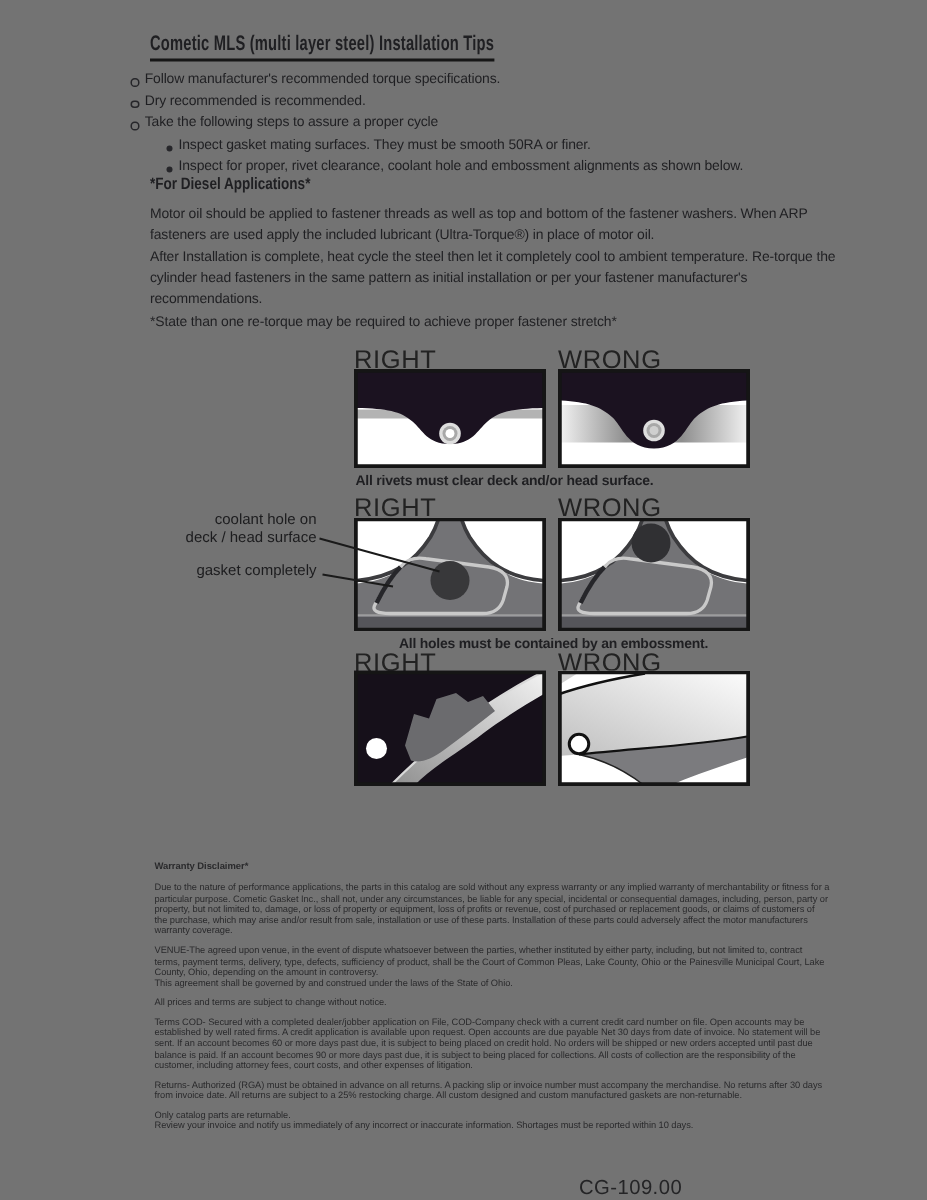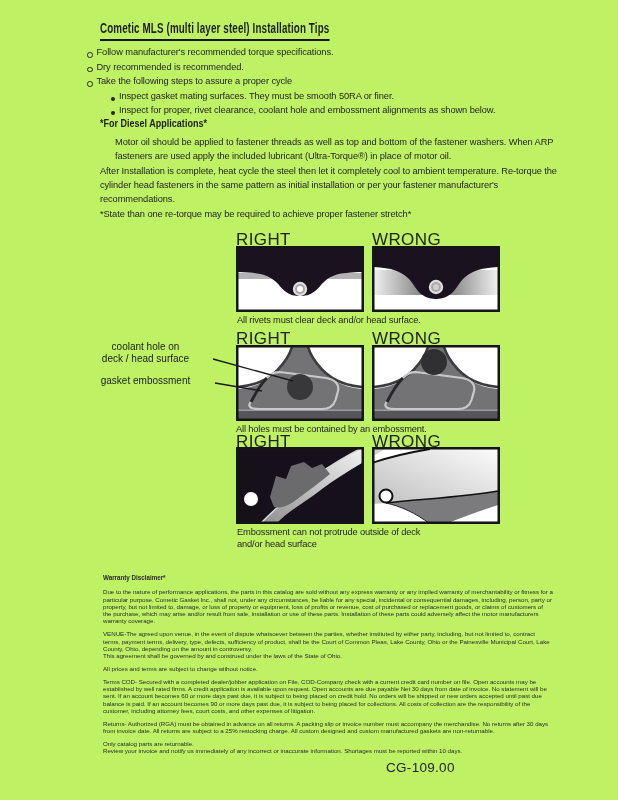--- a/index.html
+++ b/index.html
@@ -1,17 +1,17 @@
 <!DOCTYPE html>
 <html><head>
 <meta charset="utf-8">
 <style>
   html,body{margin:0;padding:0;background:#fff;}
   #page{
-    position:relative;width:618px;height:800px;background:#bef264;overflow:hidden;
+    position:relative;width:618px;height:800px;background:#737373;overflow:hidden;
     font-family:"Liberation Sans","DejaVu Sans",sans-serif;color:#1f1f22;
   }
   .abs{position:absolute;}
   
   .title{
     left:100px;top:20px;font-size:14px;font-weight:bold;white-space:nowrap;
     transform:scaleX(0.70);transform-origin:0 0;
     border-bottom:2px solid #161616;padding-bottom:3px;letter-spacing:0.2px;
   }
   
@@ -19,30 +19,30 @@
   .brow{display:flex;align-items:center;line-height:14.5px;}
   .brow.sub{padding-left:24px;}
   .bdot{flex:0 0 auto;width:3.5px;height:3.5px;border:1px solid #26262a;border-radius:50%;margin:5px 4px 0 0;}
   .bdot.filled{background:#26262a;width:4px;height:4px;border:none;margin-top:5.5px;}
   
   .dheading{left:100px;top:117px;font-size:11px;font-weight:bold;white-space:nowrap;
     transform:scaleX(0.82);transform-origin:0 0;}
   .para{left:100px;width:458px;font-size:9.3px;line-height:14.2px;letter-spacing:-0.1px;}
   
   .dglabel{width:128px;text-align:left;font-size:17px;letter-spacing:0.4px;color:#222;}
-  .caption{font-size:9.3px;font-weight:normal;letter-spacing:-0.15px;line-height:12.2px;white-space:pre-line;}
-  .caption.centered{width:266px;}
+  .caption{font-size:9.3px;font-weight:bold;letter-spacing:-0.15px;line-height:12.2px;white-space:pre-line;}
+  .caption.centered{width:266px;text-align:center;}
   .panel{width:128px;display:block;}
-  .sidelabel{width:131px;text-align:center;font-size:10px;line-height:11.5px;white-space:pre-line;color:#1c1c1e;}
+  .sidelabel{width:131px;text-align:right;font-size:10px;line-height:11.5px;white-space:pre-line;color:#1c1c1e;}
   
   .legal{left:103px;top:574px;width:450px;font-size:6.2px;line-height:7.3px;color:#2a2a2c;letter-spacing:-0.03px;}
   .legal h4{margin:0 0 7px 0;font-size:6.3px;}
   .legal p{margin:0 0 5.5px 0;}
   .legal p.no-gap-after{margin-bottom:0;}
-  .footer{left:386px;top:760px;font-size:13.5px;color:#242426;letter-spacing:0.3px;}
+  .footer{left:386px;top:784px;font-size:13.5px;color:#242426;letter-spacing:0.3px;}
   svg{display:block;}
   .overlay{left:0;top:0;pointer-events:none;}
 </style>
 </head>
 <body>
 
 <div id="page">
 
   <div class="abs title">Cometic MLS (multi layer steel) Installation Tips</div>
 
@@ -63,21 +63,21 @@
       <span class="bdot filled"></span>
       <span>Inspect gasket mating surfaces.  They must be smooth 50RA or finer.</span>
     </div>
     <div class="brow sub">
       <span class="bdot filled"></span>
       <span>Inspect for proper, rivet clearance, coolant hole and embossment alignments as shown below.</span>
     </div>
   </div>
 
   <div class="abs dheading">*For Diesel Applications*</div>
-  <div class="abs para" style="top:135px;margin-left:15px;">Motor oil should be applied to fastener threads as well as top and bottom of the fastener washers. When ARP fasteners are used apply the included lubricant (Ultra-Torque®) in place of motor oil.</div>
+  <div class="abs para" style="top:135px;">Motor oil should be applied to fastener threads as well as top and bottom of the fastener washers. When ARP fasteners are used apply the included lubricant (Ultra-Torque®) in place of motor oil.</div>
   <div class="abs para" style="top:164px;">After Installation is complete, heat cycle the steel then let it completely cool to ambient temperature. Re-torque the cylinder head fasteners in the same pattern as initial installation or per your fastener manufacturer's recommendations.</div>
   <div class="abs para" style="top:207px;">*State than one re-torque may be required to achieve proper fastener stretch*</div>
 
   <div class="abs dglabel" style="left:236px;top:230px;">RIGHT</div>
   <div class="abs dglabel" style="left:372px;top:230px;">WRONG</div>
 
   <div class="abs" style="left:236px;top:246px;">
     <svg class="panel" width="128" height="66" viewBox="0 0 128 66">
       <rect width="128" height="66" fill="#ffffff"></rect>
       <rect x="2" y="27" width="124" height="6" fill="#b3b3b3"></rect>
@@ -107,21 +107,21 @@
       <rect x="1.25" y="1.25" width="125.5" height="63.5" fill="none" stroke="#151515" stroke-width="2.5"></rect>
     </svg>
   </div>
   <div class="abs caption" style="left:237px;top:314px;">All rivets must clear deck and/or head surface.</div>
 
   <div class="abs dglabel" style="left:236px;top:329px;">RIGHT</div>
   <div class="abs dglabel" style="left:372px;top:329px;">WRONG</div>
 
   <div class="abs sidelabel" style="left:80px;top:341px;">coolant hole on
 deck / head surface</div>
-  <div class="abs sidelabel" style="left:80px;top:375px;">gasket embossment</div>
+  <div class="abs sidelabel" style="left:80px;top:375px;">gasket completely</div>
 
   <div class="abs" style="left:236px;top:345px;">
     <svg class="panel" width="128" height="76" viewBox="0 0 128 76">
       <rect width="128" height="76" fill="#ffffff"></rect>
       <path d="M2,44 C24,42 38,33 49,16 C52,11 54,6 55,2 H73 C74,6 76,11 79,16 C90,33 104,42 126,44 V74 H2 Z" fill="#737376"></path>
       <path d="M2,42 C26,40 40,30 51,13 C54,8 55,5 56,2" fill="none" stroke="#3c3c3f" stroke-width="2.5"></path>
       <path d="M126,42 C102,40 88,30 77,13 C74,8 73,5 72,2" fill="none" stroke="#3c3c3f" stroke-width="2.5"></path>
       <rect x="2" y="66" width="124" height="8" fill="#55555a"></rect>
       <line x1="2" y1="65.2" x2="126" y2="65.2" stroke="#9c9c9e" stroke-width="1.5"></line>
       <path d="M14,58 C20,47 27,37 32,32 C36,27.5 42,26.5 48,27.5 L90,33 C99,34.5 103.5,39 102,46 L99.5,55 C97.5,61 93,64 86,64 L24,64 C16,64 11.5,62.5 14,58 Z" fill="none" stroke="#c9c9c9" stroke-width="2.2"></path>
@@ -177,22 +177,20 @@
       <polygon points="0,0 16,0 0,10" fill="#cfcfcf"></polygon>
       <path d="M0,16 C20,9 40,5 58,2 L126,2 L126,44 C92,50 50,52 14,56 L0,57 Z" fill="url(#gw3)"></path>
       <path d="M14,56 C50,52 92,50 126,44 L126,58 C108,64 90,70 74,77 L58,77 C44,66 28,59 14,56 Z" fill="#7b7b7e"></path>
       <path d="M0,16 C20,9 40,5 58,2" fill="none" stroke="#111111" stroke-width="1.8"></path>
       <path d="M14,56 C50,52 92,50 126,44" fill="none" stroke="#111111" stroke-width="1.5"></path>
       <path d="M58,77 C44,66 28,59 14,56" fill="none" stroke="#222222" stroke-width="1"></path>
       <circle cx="14" cy="49" r="6.5" fill="#ffffff" stroke="#111111" stroke-width="2"></circle>
       <rect x="1.25" y="1.25" width="125.5" height="74.5" fill="none" stroke="#151515" stroke-width="2.5"></rect>
     </svg>
   </div>
-  <div class="abs caption" style="left:237px;top:526px;">Embossment can not protrude outside of deck
-and/or head surface</div>
 
   <svg class="abs overlay" width="618" height="800" viewBox="0 0 618 800">
     <line x1="213" y1="359" x2="293" y2="381" stroke="#1a1a1a" stroke-width="1.3"></line>
     <line x1="215" y1="383" x2="262" y2="391" stroke="#1a1a1a" stroke-width="1.3"></line>
   </svg>
 
   <div class="abs legal">
     <h4>Warranty Disclaimer*</h4>
     <p>Due to the nature of performance applications, the parts in this catalog are sold without any express warranty or any implied warranty of merchantability or fitness for a particular purpose.  Cometic Gasket Inc., shall not, under any circumstances, be liable for any special, incidental or consequential damages, including, person, party or property, but not limited to, damage, or loss of property or equipment, loss of profits or revenue, cost of purchased or replacement goods, or claims of customers of the purchase, which may arise and/or result from sale, installation or use of these parts.  Installation of these parts could adversely affect the motor manufacturers warranty coverage.</p>
     <p class="no-gap-after">VENUE-The agreed upon venue, in the event of dispute whatsoever between the parties, whether instituted by either party, including, but not limited to, contract terms, payment terms, delivery, type, defects, sufficiency of product, shall be the Court of Common Pleas, Lake County, Ohio or the Painesville Municipal Court, Lake County, Ohio, depending on the amount in controversy.</p>

